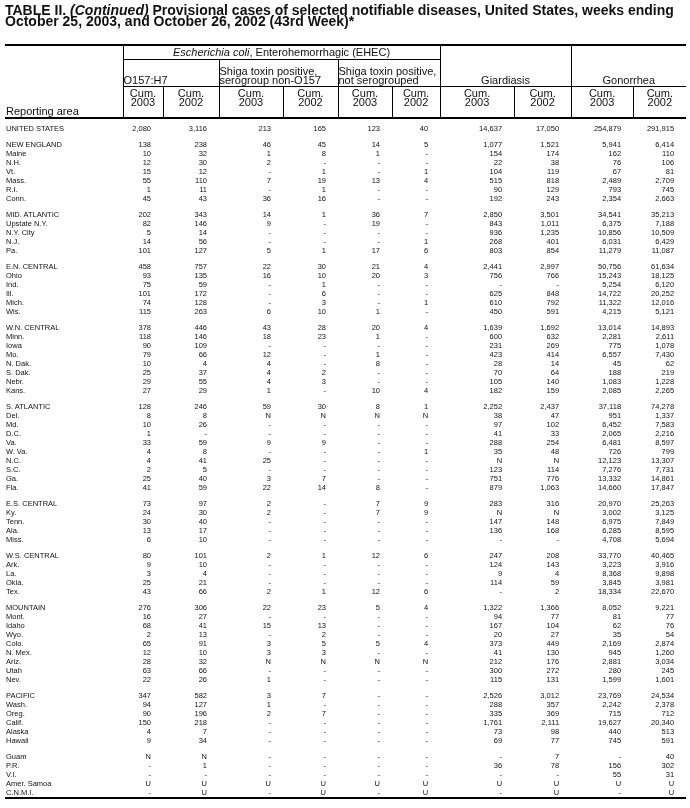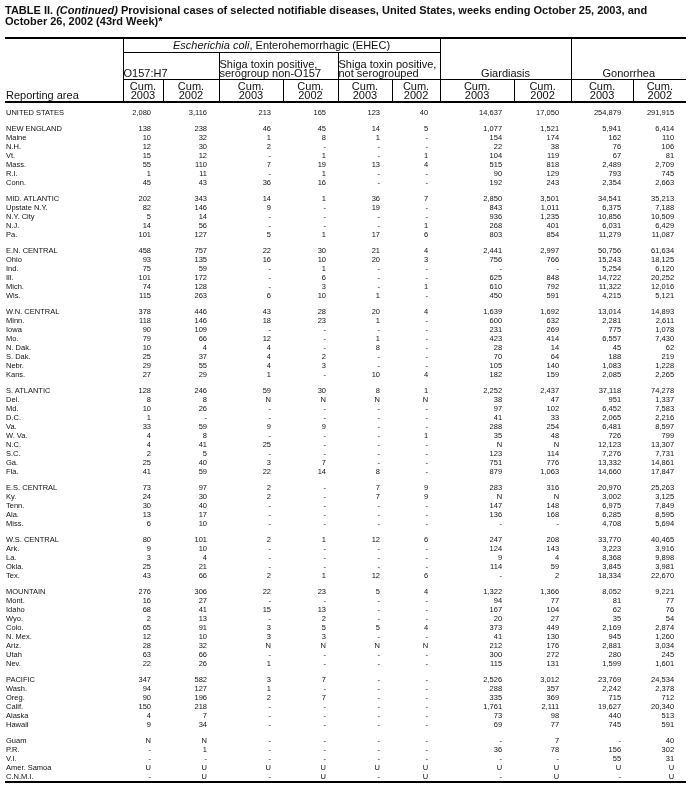--- a/index.html
+++ b/index.html
@@ -4,22 +4,22 @@
 <style>
   html,body { margin:0; padding:0; }
   body {
     width:690px; height:808px; background:#ffffff; color:#141414;
     font-family:"Liberation Sans", sans-serif;
     -webkit-font-smoothing:antialiased;
   }
   .page { padding:5px 4px 0 5px; }
 
   .title {
-    width:681px; font-size:11px; font-weight:bold; line-height:11px;
-    margin-bottom:10px; color:#111;
+    width:681px; font-size:14px; font-weight:bold; line-height:11px;
+    margin-bottom:17px; color:#111;
   }
   .italic { font-style:italic; }
 
   table.data-table {
     border-collapse:collapse; table-layout:fixed; width:681px;
     border-bottom:2px solid #000;
   }
   thead th { font-weight:normal; font-size:11px; line-height:8.5px; padding:0; color:#111; }
 
   th.area-head {
@@ -35,21 +35,21 @@
   th.group-head {
     vertical-align:bottom; padding-bottom:2px;
     border-top:2px solid #000; border-bottom:1px solid #000; border-left:1px solid #000;
   }
   th.sub-head {
     text-align:left; vertical-align:bottom; height:24px; padding-bottom:2px;
     border-bottom:1px solid #000; border-left:1px solid #000;
   }
   tr.cum-row th {
     text-align:center; border-left:1px solid #000; border-bottom:2px solid #000;
-    padding:2px 0 2px 0;
+    padding:2px 0 11px 0;
   }
 
   tbody td {
     font-size:7.5px; line-height:9px; height:9px; padding:0;
     white-space:nowrap; overflow:hidden; color:#111;
   }
   tbody td.label { text-align:left; padding-left:1px; }
   tbody td.num  { text-align:right; padding-right:12px; }
   tbody tr.group-start td { padding-top:7px; }
   tbody tr.first-row td { padding-top:5px;margin-left:8px; }

